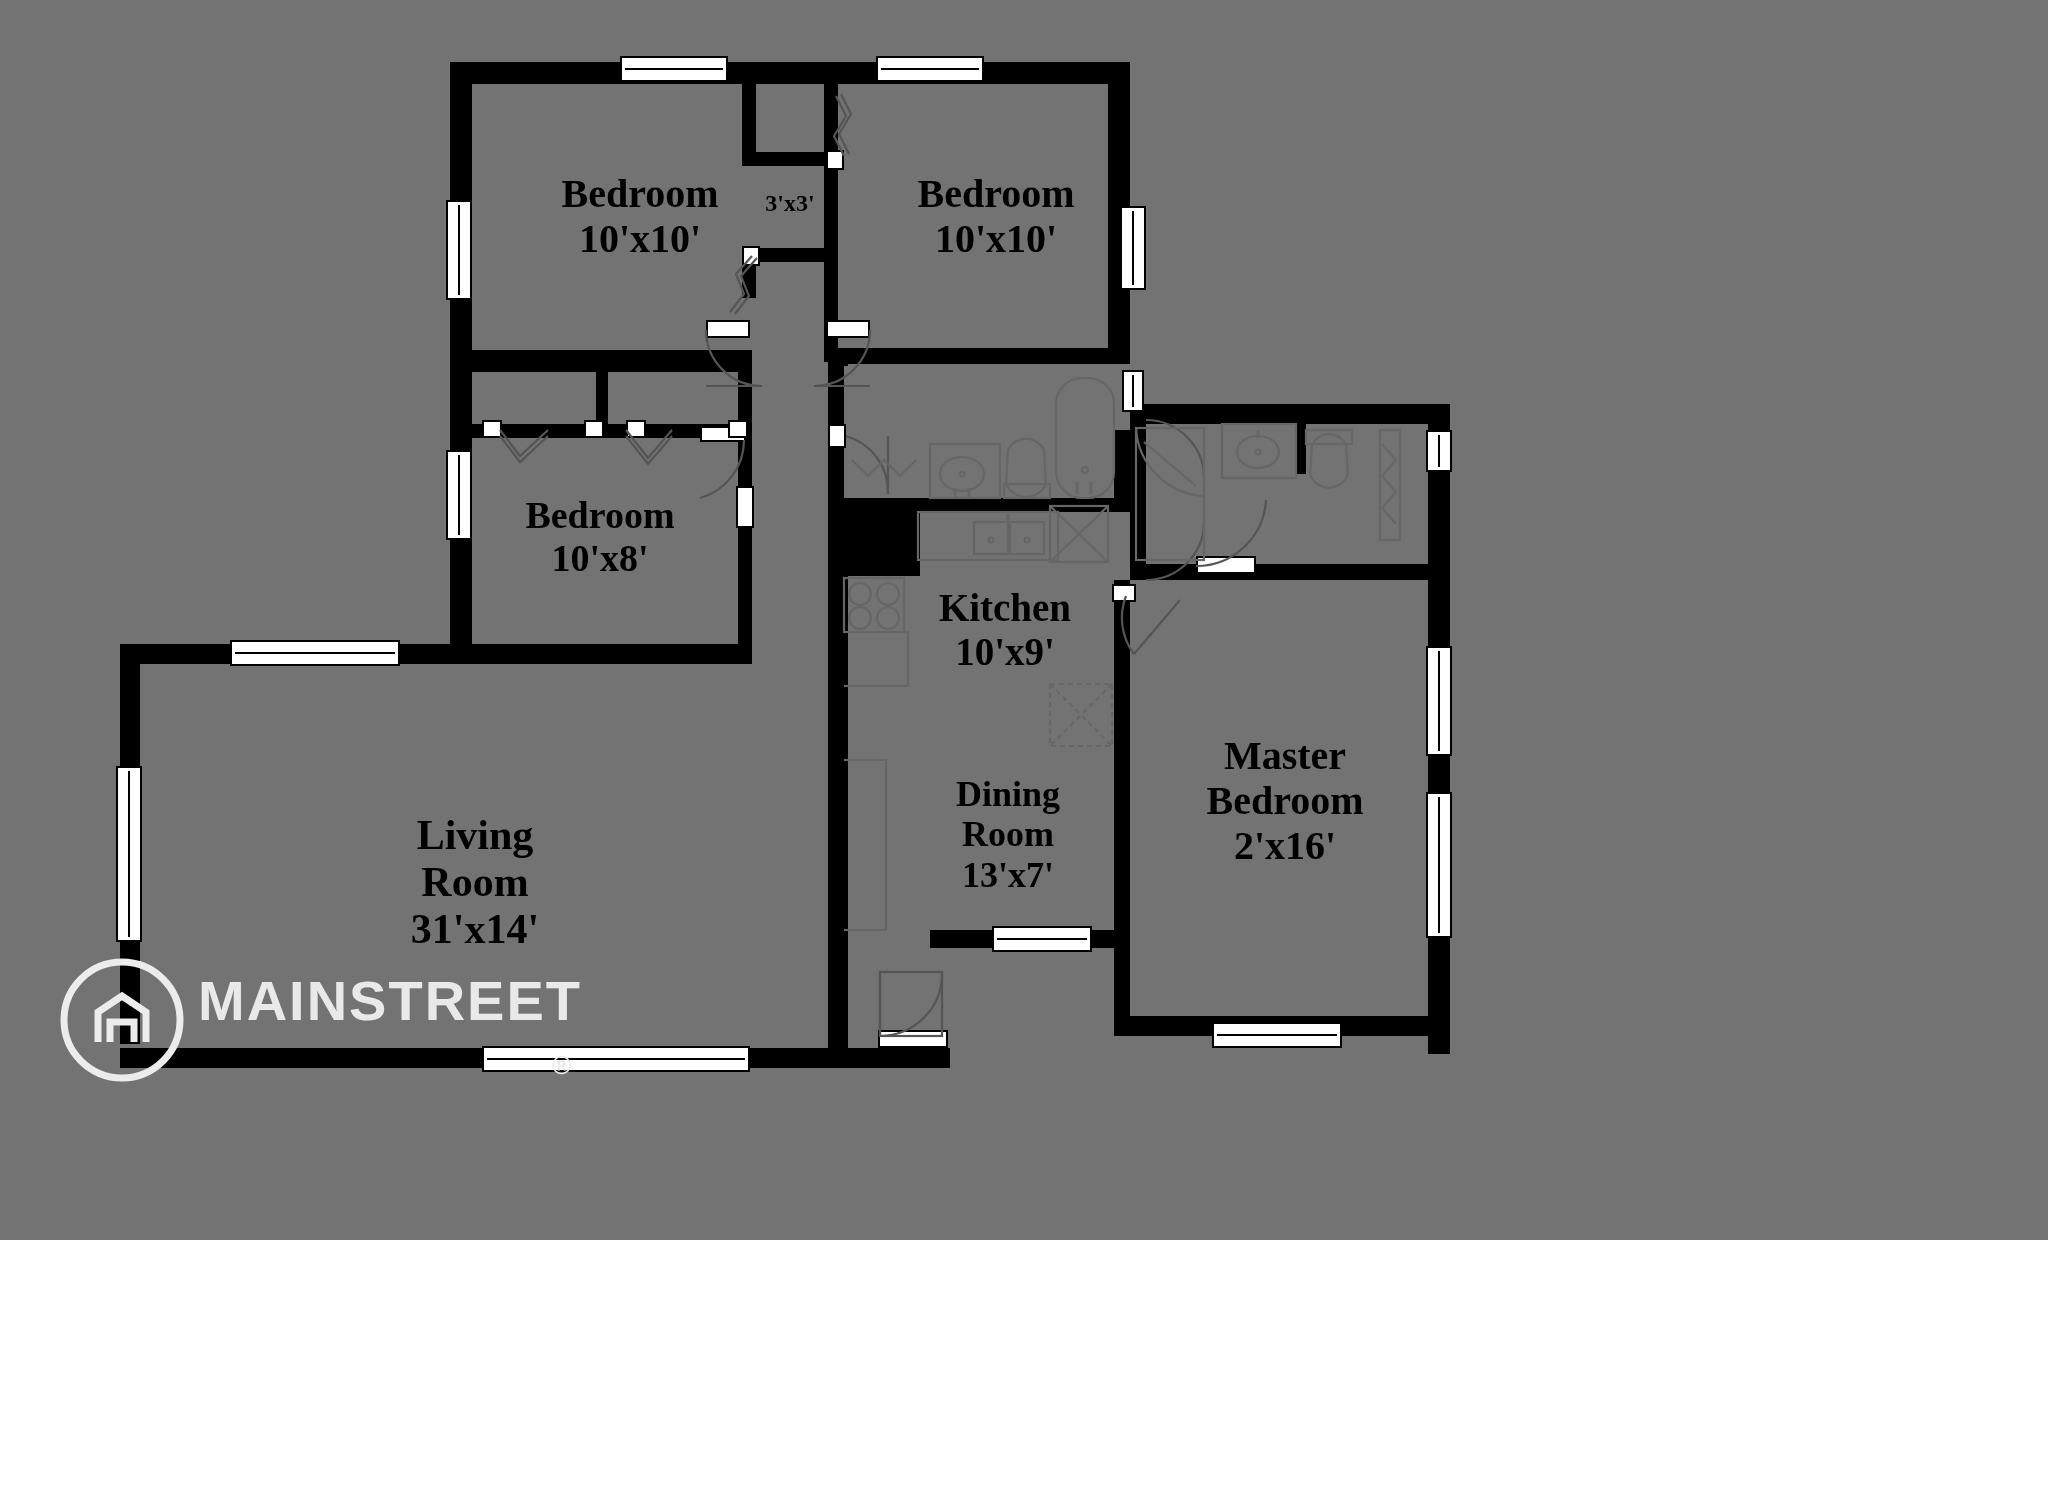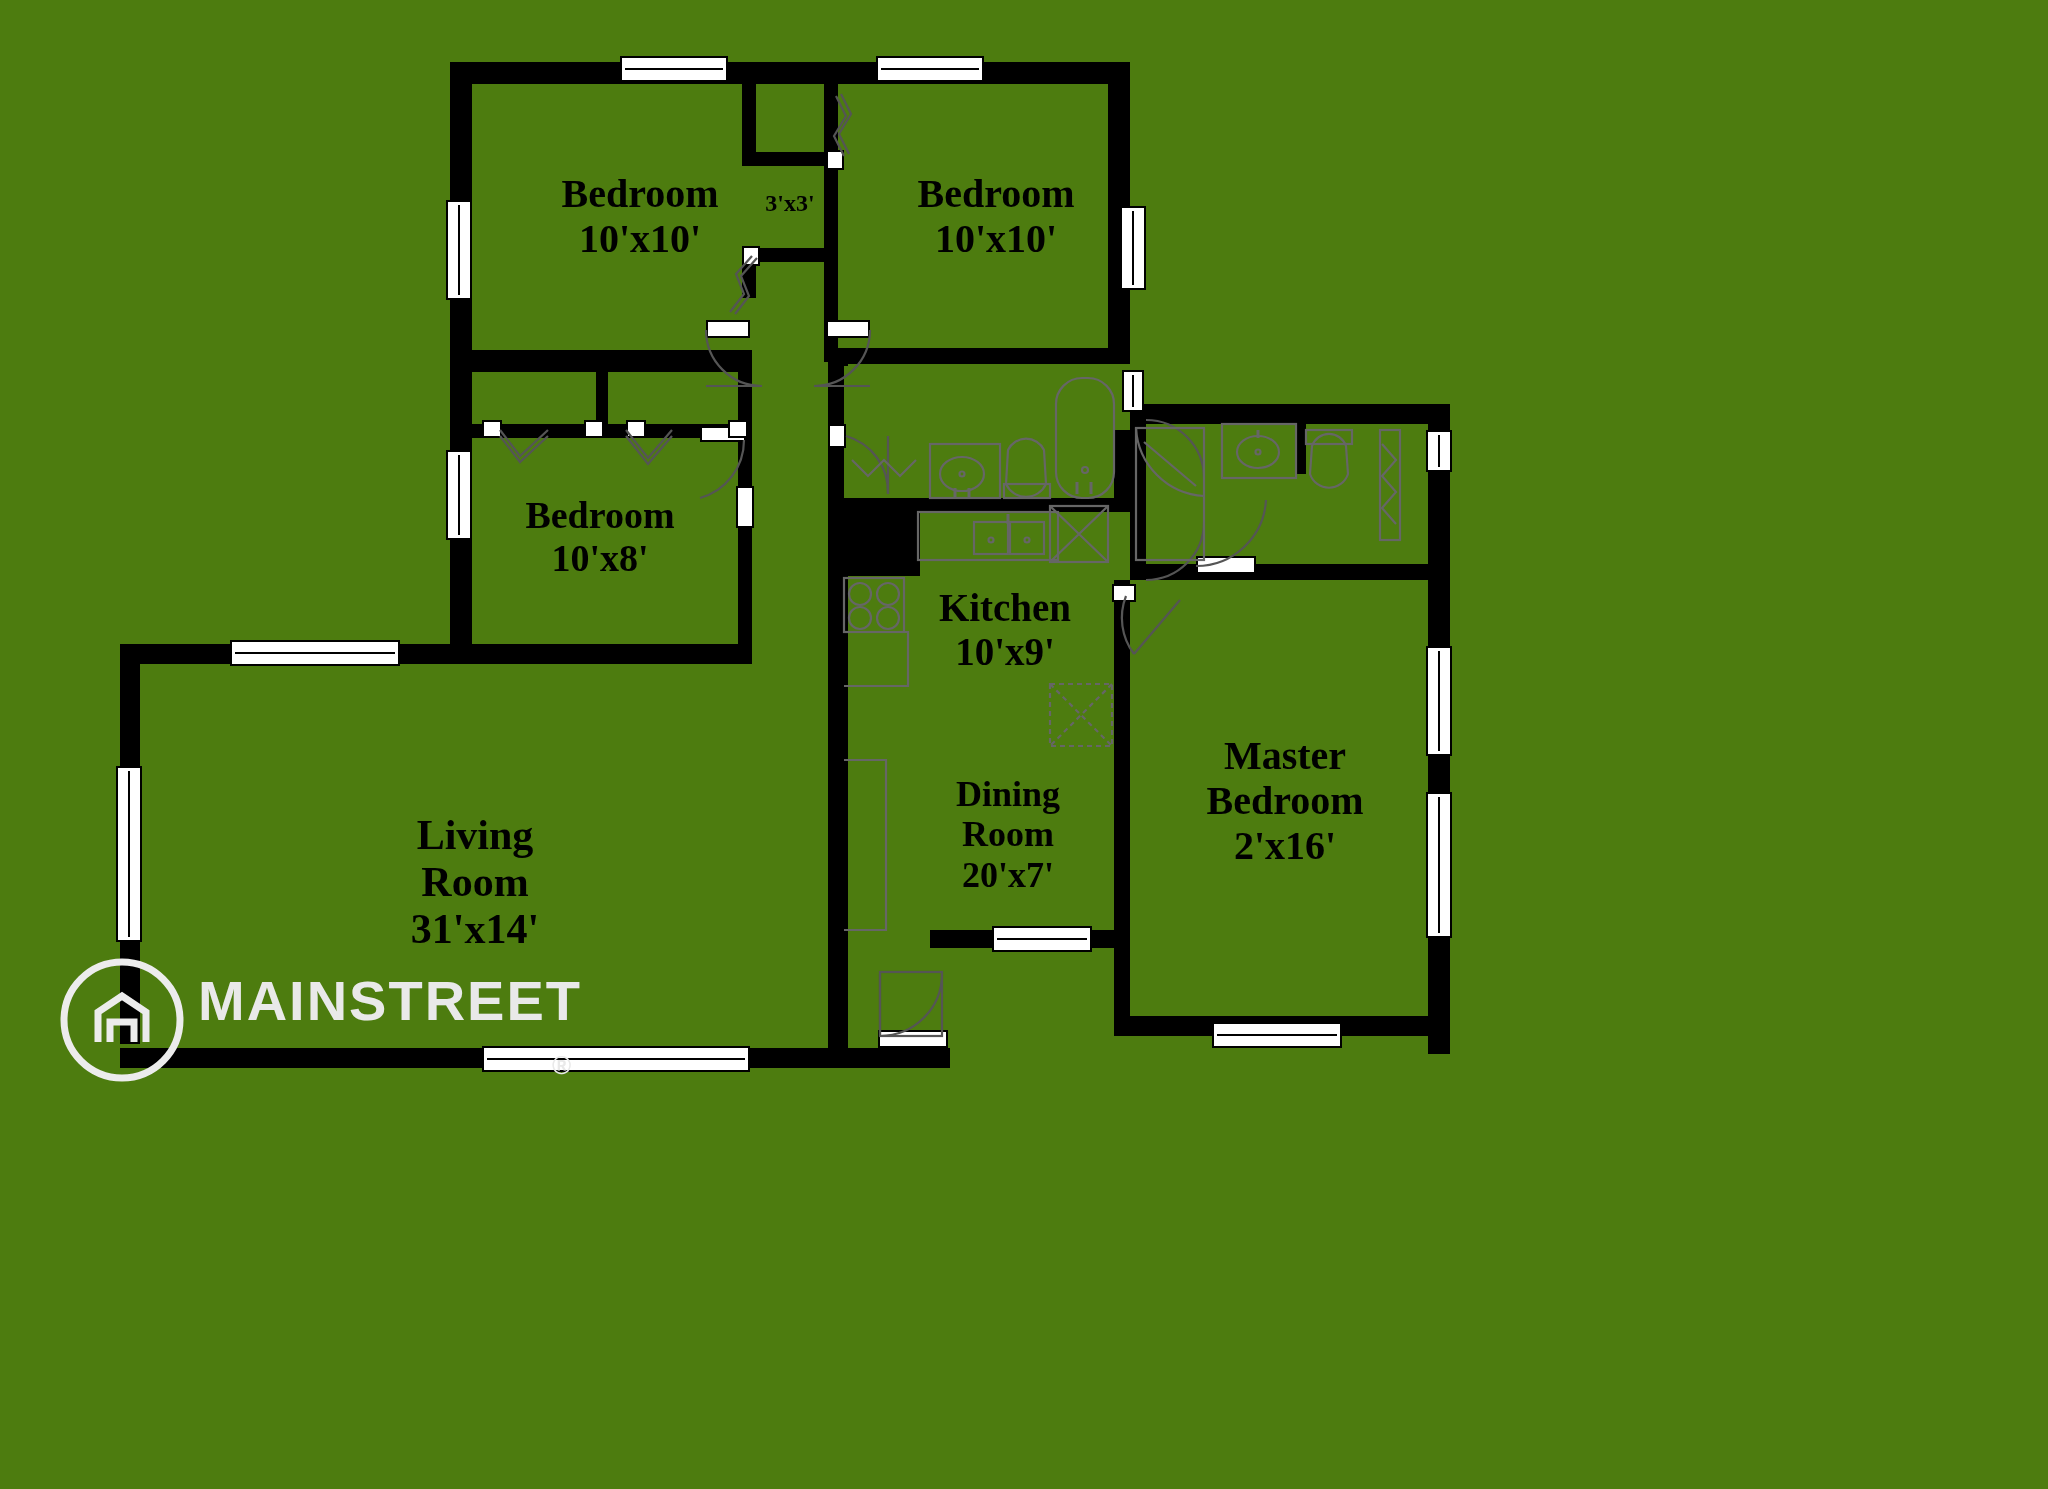--- a/index.html
+++ b/index.html
@@ -1,16 +1,16 @@
 <!DOCTYPE html>
 <html><head>
 <meta charset="utf-8">
 <style>
   html,body{margin:0;padding:0;background:#ffffff;}
-  #stage{position:relative;width:2048px;height:1489px;background:#4d7c0f;overflow:hidden;
+  #stage{position:relative;width:2048px;height:1240px;background:#737373;overflow:hidden;
          font-family:"Liberation Serif", serif;}
   .wall{position:absolute;background:#000000;}
   .label{position:absolute;color:#000000;font-weight:bold;text-align:center;
          line-height:1.12;white-space:pre-line;font-family:"Liberation Serif", serif;}
   .win{position:absolute;background:#ffffff;border:2px solid #000;box-sizing:border-box;}
   .win-h::after{content:"";position:absolute;left:3px;right:3px;top:50%;height:0;
         border-top:2px solid #000;transform:translateY(-1px);}
   .win-v::after{content:"";position:absolute;top:3px;bottom:3px;left:50%;width:0;
         border-left:2px solid #000;transform:translateX(-1px);}
   .jamb{position:absolute;background:#ffffff;border:2px solid #000;box-sizing:border-box;}
@@ -185,21 +185,21 @@
 10'x10'</div>
 
   <div class="label" style="left:450px;top:494px;width:300px;font-size:38px;">Bedroom
 10'x8'</div>
 
   <div class="label" style="left:880px;top:586px;width:250px;font-size:39px;">Kitchen
 10'x9'</div>
 
   <div class="label" style="left:900px;top:774px;width:216px;font-size:36px;">Dining
 Room
-20'x7'</div>
+13'x7'</div>
 
   <div class="label" style="left:330px;top:812px;width:290px;font-size:42px;">Living
 Room
 31'x14'</div>
 
   <div class="label" style="left:1140px;top:734px;width:290px;font-size:40px;">Master
 Bedroom
 2'x16'</div>
 
   <svg class="wm" style="left:58px;top:956px;width:128px;height:128px;" viewBox="0 0 128 128">

